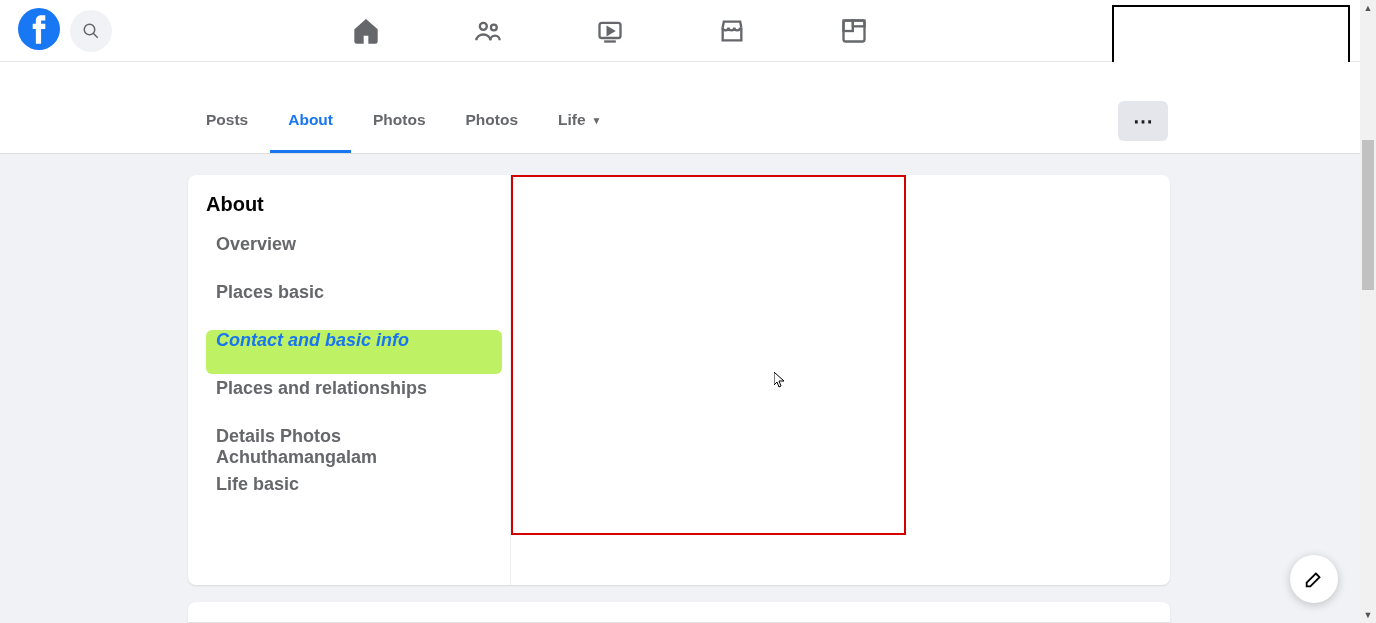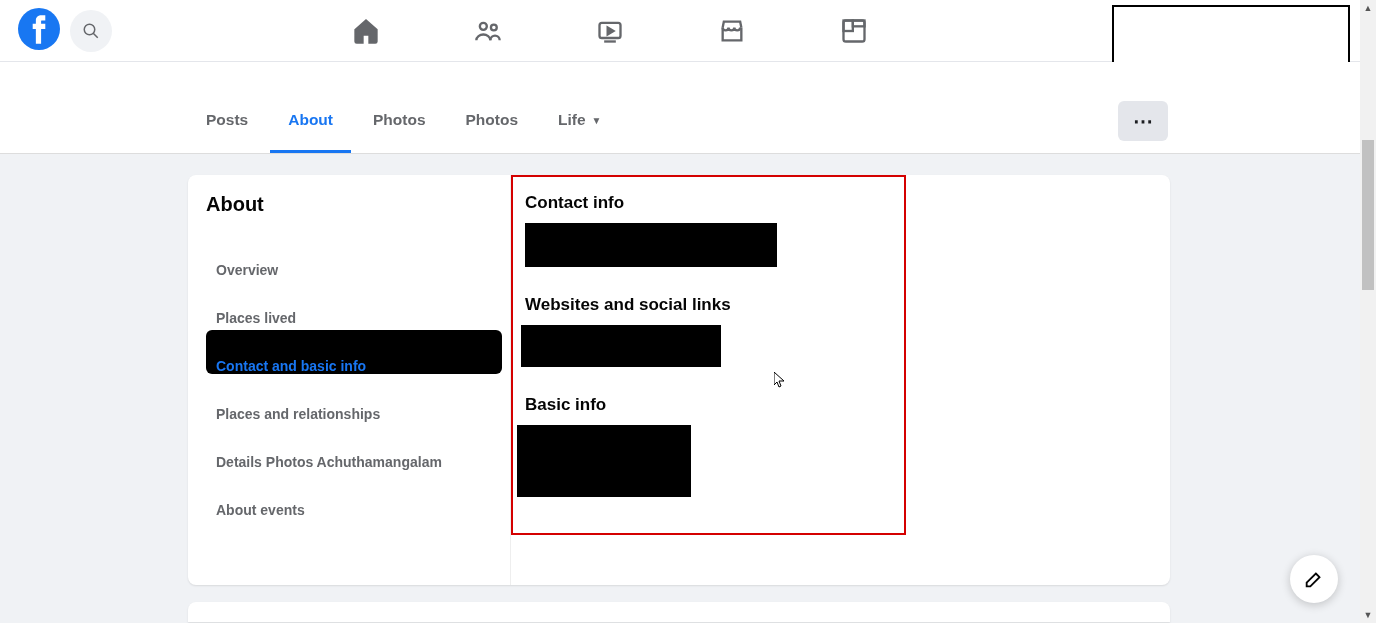--- a/index.html
+++ b/index.html
@@ -128,31 +128,32 @@
   .sidebar h2 {
     font-size: 20px;
     font-weight: 800;
     color: #050505;
     margin-bottom: 18px;
   }
   .side-item {
     height: 44px;
     border-radius: 6px;
     display: flex;
-    align-items: flex-end;
+    align-items: flex-start;
     padding: 0 10px;
-    font-size: 14px;
+    font-size: 18px;
     font-weight: 600;
     color: #65676b;
     cursor: pointer;
     margin-bottom: 4px;
   }
   .side-item.active {
-    background: #000000;
+    background: #bef264;
     color: #1876f2;
+    font-style: italic;
   }
   .mainpane {
     flex: 1;
     position: relative;
     border-left: 1px solid #eee;
   }
   .mainpane .section-title {
     font-size: 17px;
     font-weight: 600;
     color: #050505;
@@ -323,48 +324,38 @@
   </div>
 </div>
 
 <div class="content">
   <div class="sidebar">
     <h2>About</h2>
     <div class="side-item">
         <span>Overview</span>
       </div>
     <div class="side-item">
-        <span>Places lived</span>
+        <span>Places basic</span>
       </div>
     <div class="side-item active">
         <span>Contact and basic info</span>
       </div>
     <div class="side-item">
         <span>Places and relationships</span>
       </div>
     <div class="side-item">
         <span>Details Photos Achuthamangalam</span>
       </div>
     <div class="side-item">
-        <span>About events</span>
+        <span>Life basic</span>
       </div>
   </div>
 
   <div class="mainpane">
     <div class="red-box"></div>
-    <div class="mainpane-inner">
-      <div class="section-title">Contact info</div>
-      <div class="blk" style="width:252px;height:44px;margin-top:10px"></div>
-
-      <div class="section-title" style="margin-top:28px">Websites and social links</div>
-      <div class="blk" style="width:200px;height:42px;margin-top:10px;margin-left:-4px"></div>
-
-      <div class="section-title" style="margin-top:28px">Basic info</div>
-      <div class="blk" style="width:174px;height:72px;margin-top:10px;margin-left:-8px"></div>
-    </div>
   </div>
 </div>
 
 <div class="below-card"></div>
 
 <div class="compose">
   <svg width="22" height="22" viewBox="0 0 24 24">
     <path fill="none" stroke="#050505" stroke-width="2" d="M4 20h4l10-10-4-4L4 16v4zM14 6l4 4"></path>
   </svg>
 </div>

